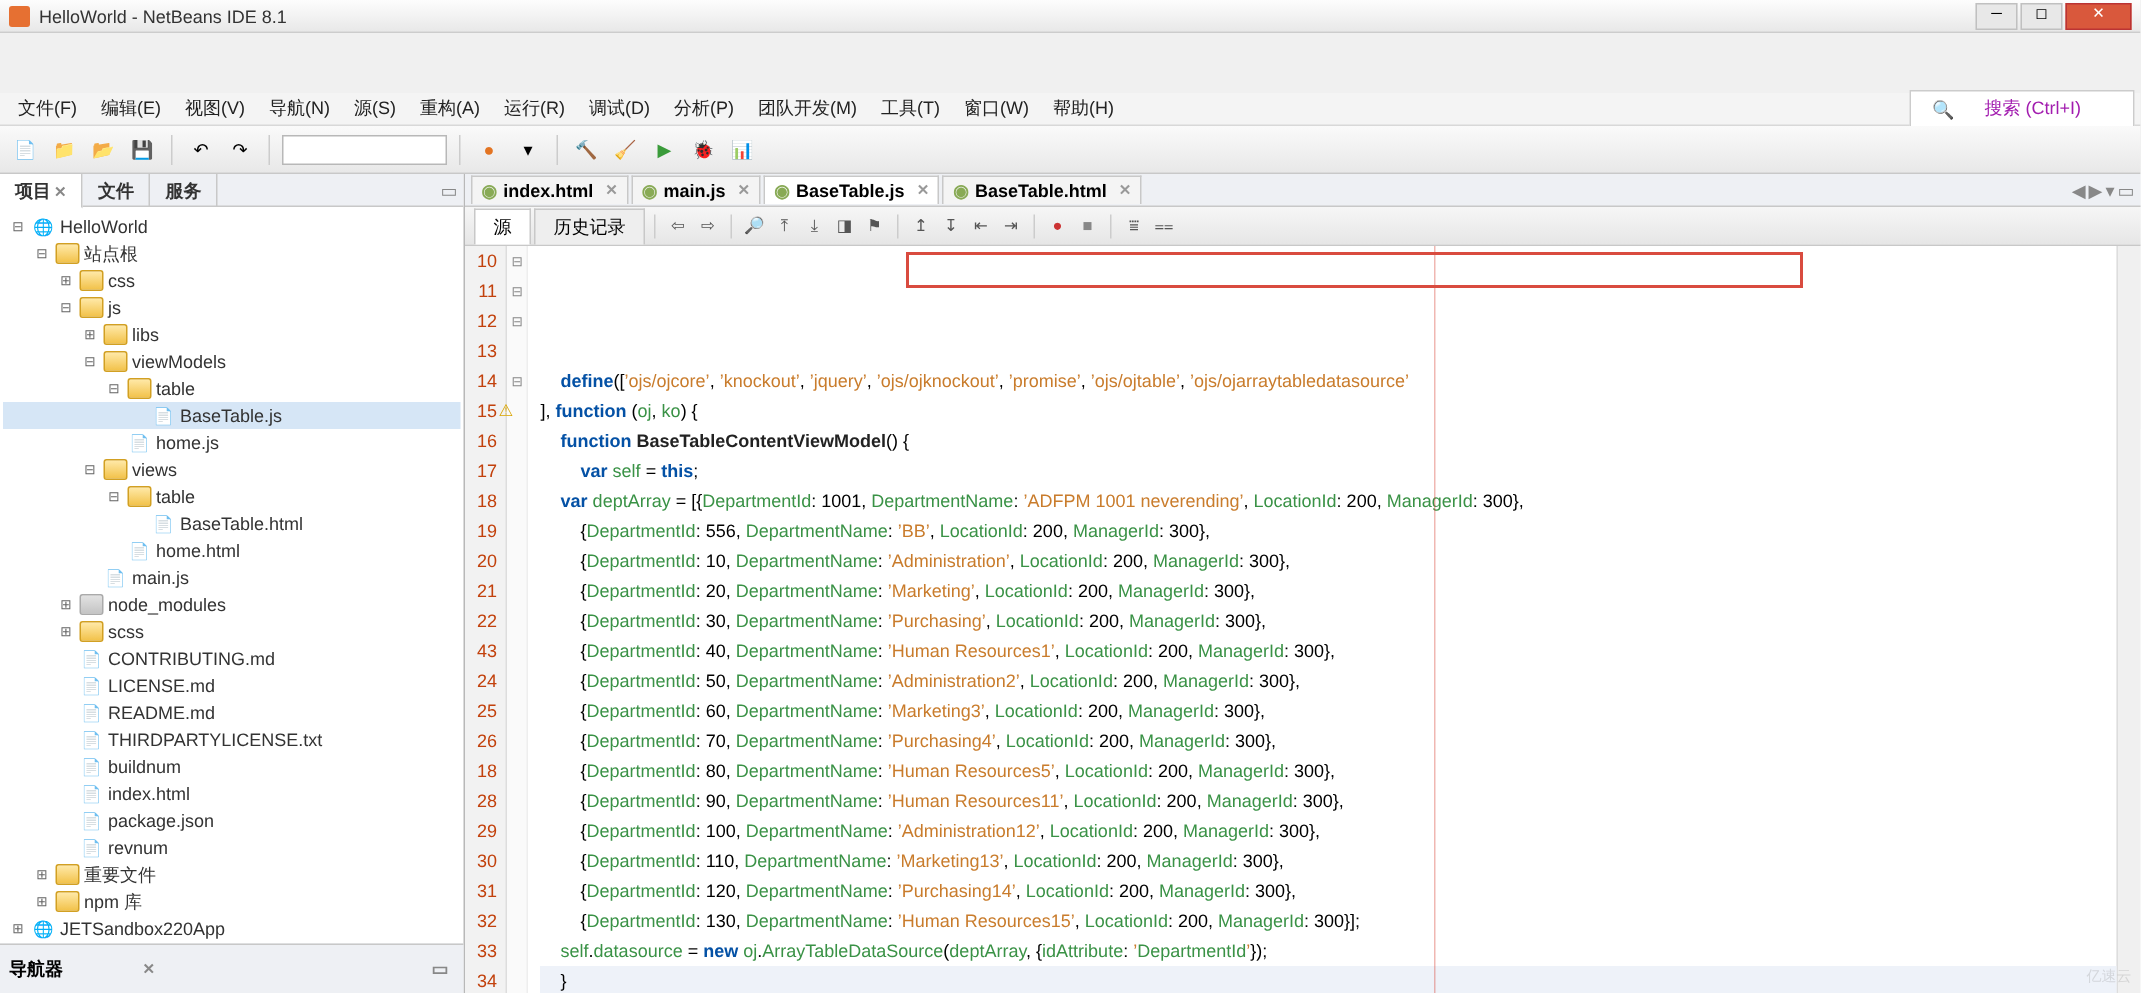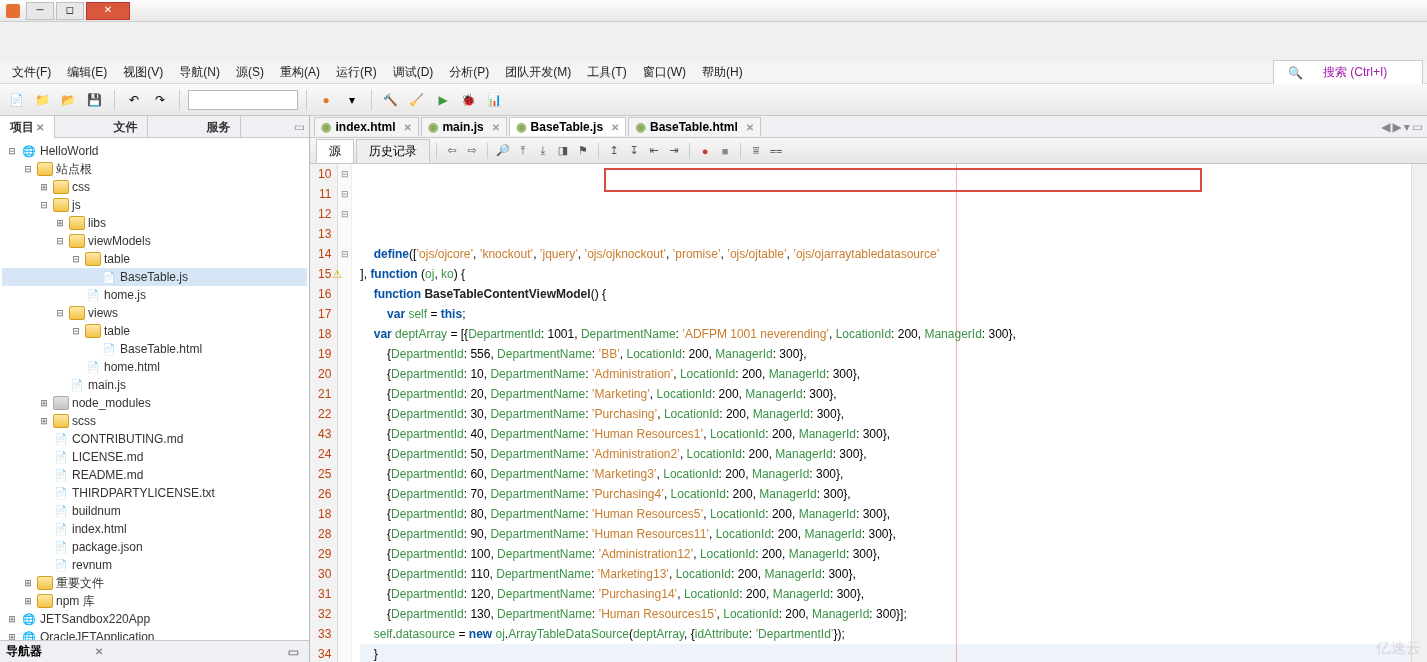--- a/index.html
+++ b/index.html
@@ -13,33 +13,33 @@
 .menubar { height: 22px; background: #f4f4f4; border-bottom: 1px solid #d8d8d8; display: flex; align-items: center; padding: 0 4px; margin-top: 40px; }
 .menubar span { padding: 2px 8px; color: #222; cursor: default; }
 .searchbox { margin-left: auto; display: flex; align-items: center; color: #999; border: 1px solid #ccc; background: #fff; padding: 1px 6px; width: 150px; }
 .searchbox .icon { margin-right: 4px; }
 .toolbar { height: 32px; background: linear-gradient(#fafafa,#e8e8e8); border-bottom: 1px solid #c8c8c8; display: flex; align-items: center; padding: 0 6px; gap: 4px; }
 .tbtn { width: 22px; height: 22px; display: flex; align-items: center; justify-content: center; border: 1px solid transparent; border-radius: 2px; }
 .tsep { width: 1px; height: 20px; background: #ccc; margin: 0 4px; }
 .combo { width: 110px; height: 20px; border: 1px solid #b8b8b8; background: #fff; }
 .body { flex: 1; display: flex; min-height: 0; }
 .sidebar { width: 310px; background: #fff; border-right: 1px solid #b8b8b8; display: flex; flex-direction: column; }
-.sb-tabs { height: 22px; display: flex; align-items: center; background: #eef0f4; border-bottom: 1px solid #c8c8c8; gap: 48px; }
+.sb-tabs { height: 22px; display: flex; align-items: center; background: #eef0f4; border-bottom: 1px solid #c8c8c8; }
 .sb-tab { padding: 3px 10px 2px; border-right: 1px solid #c8c8c8; color: #333; font-weight: bold; }
 .sb-tab.active { background: #fff; border-bottom: 1px solid #fff; margin-bottom: -1px; }
 .sb-close { margin-left: 2px; color: #888; font-size: 10px; }
 .sb-iconbtns { margin-left: auto; padding-right: 4px; color: #888; font-size: 10px; }
 .tree { flex: 1; overflow: auto; padding: 4px 2px; }
 .tree-row { display: flex; align-items: center; height: 18px; white-space: nowrap; color: #333; }
 .tree-row.sel { background: #d6e6f6; }
 .twisty { width: 12px; text-align: center; color: #666; font-size: 9px; display: inline-block; }
 .ticon { width: 16px; height: 14px; margin: 0 3px; display: inline-flex; align-items: center; justify-content: center; font-size: 11px; }
 .fold-y { background: linear-gradient(#ffe9a8,#f2c24a); border: 1px solid #d2a022; border-radius: 2px; }
 .fold-g { background: linear-gradient(#e2e2e2,#c4c4c4); border: 1px solid #aaa; border-radius: 2px; }
-.navpanel { height: 22px; background: #eef0f4; border-top: 1px solid #c8c8c8; display: flex; align-items: center; padding: 0 6px; font-weight: bold; gap: 47px; }
+.navpanel { height: 33px; background: #eef0f4; border-top: 1px solid #c8c8c8; display: flex; align-items: center; padding: 0 6px; font-weight: bold; gap: 47px; }
 .navcontent { height: 16px; background: #fefefe; border-top: 1px solid #e0e0e0; padding: 0 8px; color: #888; overflow: hidden; text-overflow: ellipsis; white-space: nowrap; }
 .editor-area { flex: 1; display: flex; flex-direction: column; background: #fff; min-width: 0; }
 .file-tabs { height: 22px; background: #eef0f4; border-bottom: 1px solid #c8c8c8; display: flex; align-items: center; padding-left: 4px; gap: 0; }
 .ftab { display: flex; align-items: center; gap: 4px; padding: 2px 6px; border: 1px solid #c8c8c8; border-bottom: none; background: #f4f4f4; margin-right: 2px; font-family: "Courier New", monospace; font-weight: bold; font-size: 11px; }
 .ftab.active { background: #fff; }
 .ftab .x { color: #999; font-size: 10px; margin-left: 4px; }
 .ftab-navbtns { margin-left: auto; display: flex; gap: 2px; padding-right: 4px; color: #888; font-size: 10px; }
 .ed-toolbar { height: 26px; background: linear-gradient(#f6f6f6,#e6e6e6); border-bottom: 1px solid #c8c8c8; display: flex; align-items: center; padding: 0 6px; gap: 2px; }
 .ed-tab { padding: 3px 12px; background: #fff; border: 1px solid #c8c8c8; border-bottom: none; font-size: 12px; }
 .ed-tab.inactive { background: #eee; text-align: center; }
@@ -53,28 +53,29 @@
 .code { flex: 1; padding-left: 8px; white-space: pre; position: relative; }
 .code .ln { height: 20px; }
 .highlight-box { position: absolute; border: 2px solid #d94b3f; top: 4px; left: 252px; width: 598px; height: 24px; pointer-events: none; }
 .cursor-line { background: #eef2f9; }
 .ruler { position: absolute; top: 0; bottom: 0; left: 604px; width: 1px; background: #d94b3f; opacity: 0.4; }
 .k-blue { color: #0451a5; font-weight: bold; }
 .k-str { color: #c97c2c; }
 .k-prop { color: #3a9246; }
 .k-fn { color: #222; font-weight: bold; }
 .warn-icon { position: absolute; left: -28px; color: #d9a400; font-size: 11px; }
-.watermark { position: fixed; right: 6px; bottom: 4px; opacity: 0.25; font-size: 15px; color: #888; }
+.watermark { position: fixed; right: 6px; bottom: 4px; opacity: 0.25; font-size: 10px; color: #888; }
 .scrollbar { width: 16px; background: #f0f0f0; border-left: 1px solid #ddd; }
 </style>
 </head>
 <body>
 
 <div class="titlebar">
   <div class="appicon"></div>
+  <div class="title">HelloWorld - NetBeans IDE 8.1</div>
   <div class="winbtns">
     <div class="winbtn">─</div>
     <div class="winbtn">◻</div>
     <div class="winbtn close">✕</div>
   </div>
 </div>
 
 <div class="menubar">
   <span>文件(F)</span>
   <span>编辑(E)</span>

